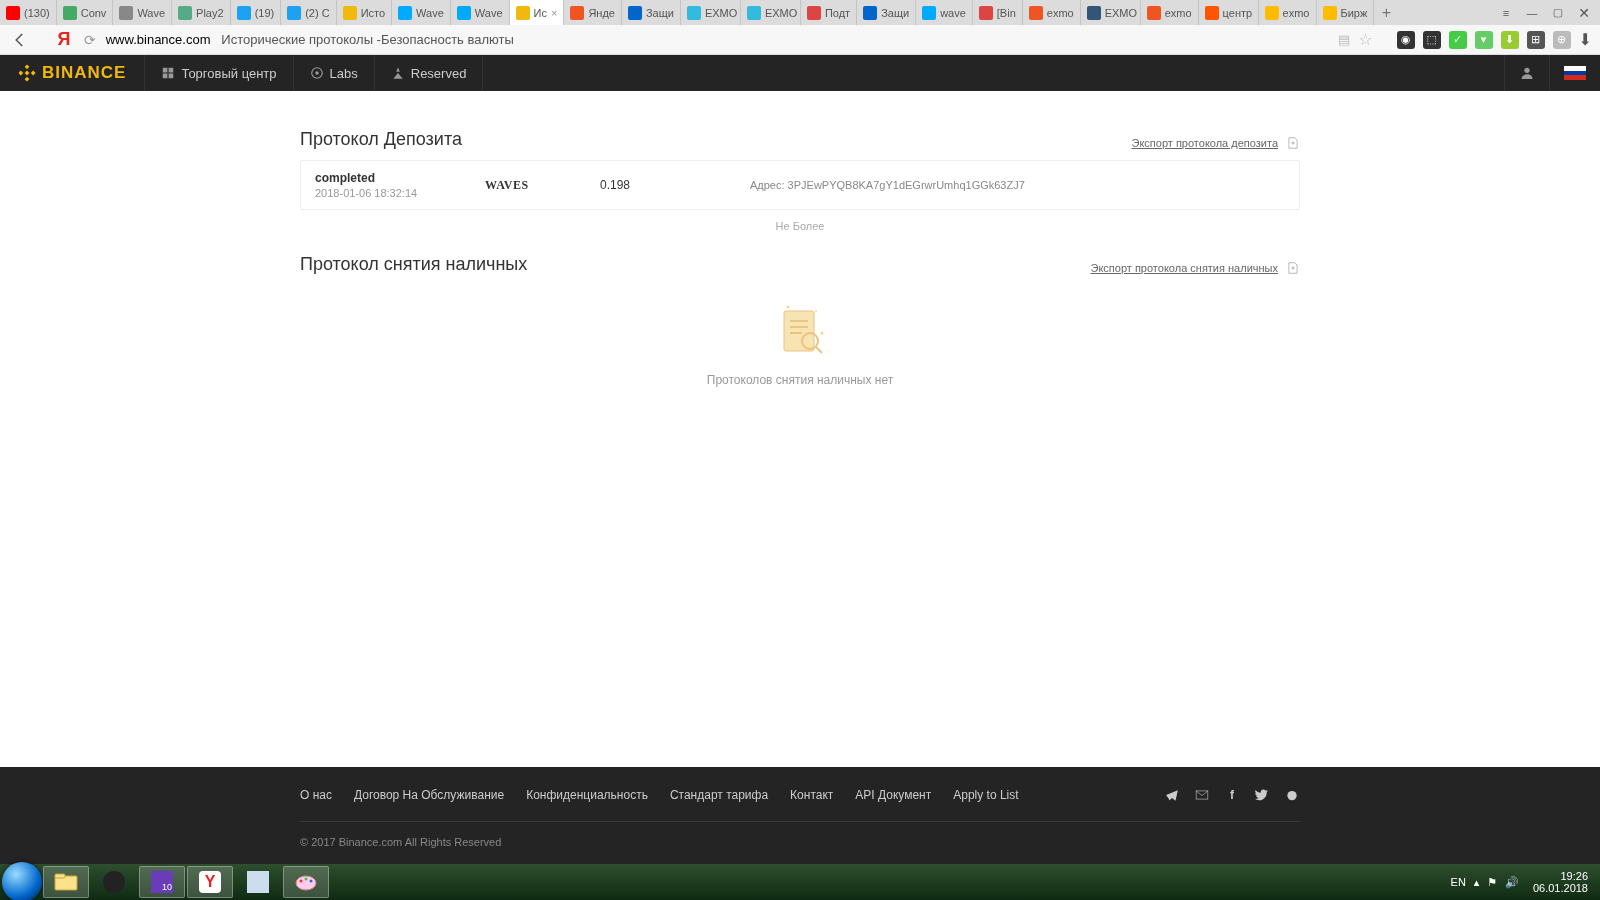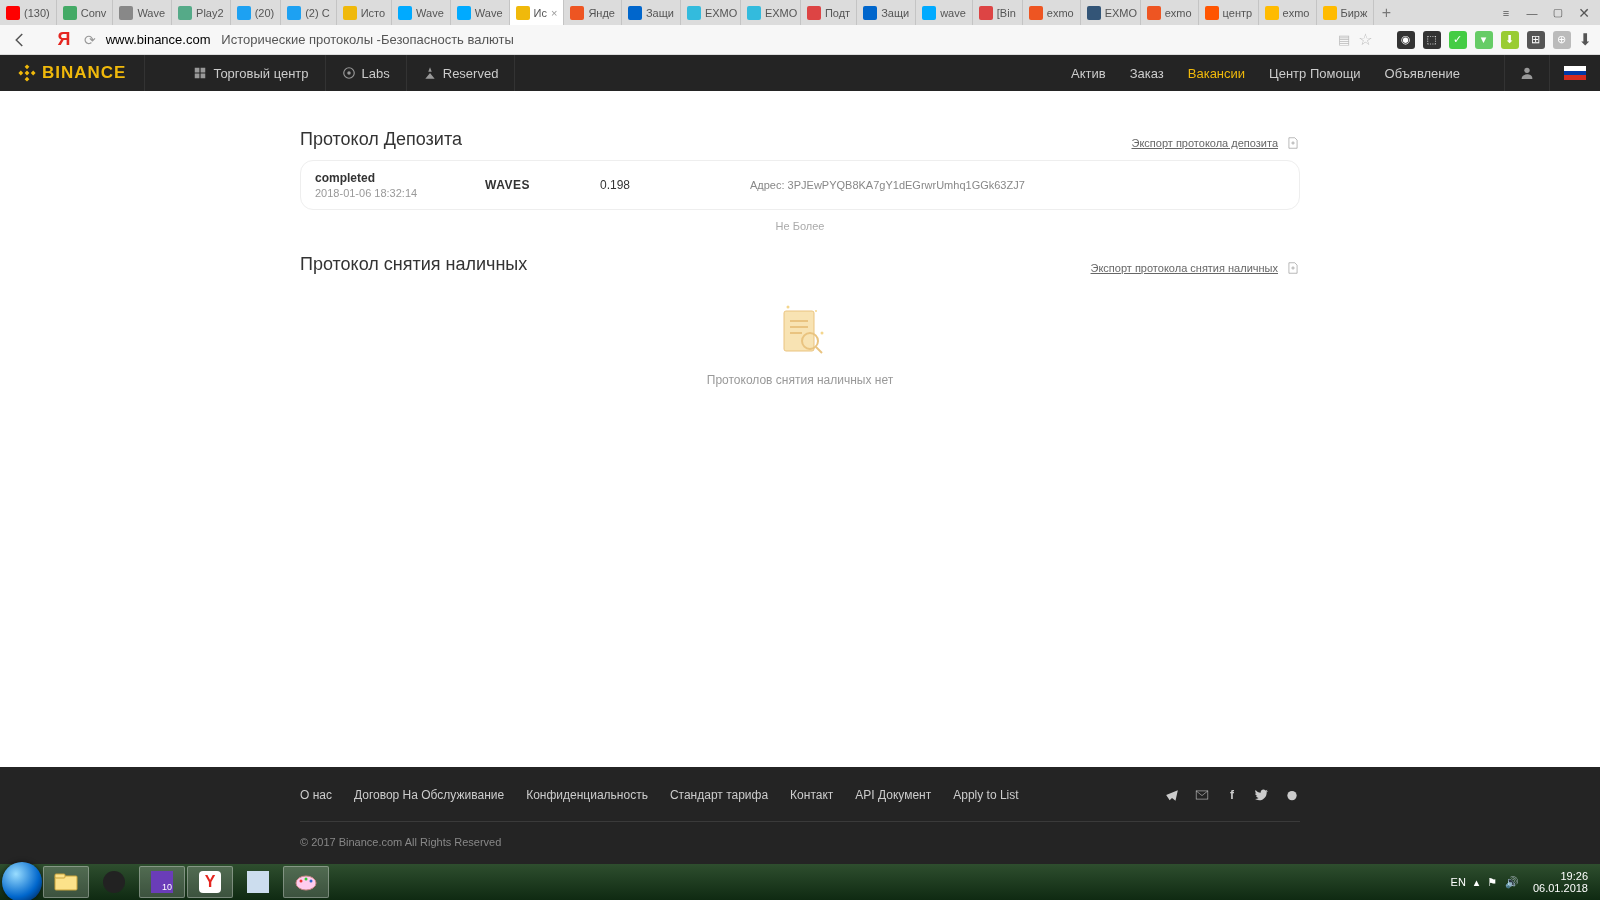--- a/index.html
+++ b/index.html
@@ -19,45 +19,45 @@
   .addrbar { height:30px; background:#f7f7f7; border-bottom:1px solid #dcdcdc; display:flex; align-items:center; padding:0 8px; font-size:13px; color:#333; }
   .addrbar .navbtn { width:24px; height:24px; display:flex; align-items:center; justify-content:center; color:#555; }
   .addrbar .ylogo { width:24px; font-weight:bold; color:#e52620; font-size:18px; text-align:center; margin:0 8px 0 20px;}
   .addrbar .reload { color:#999; font-size:14px; margin-right:10px; }
   .addrbar .url { color:#555; }
   .addrbar .url .host { color:#000; }
   .addrbar .right { margin-left:auto; display:flex; align-items:center; gap:8px; }
   .ext { width:18px; height:18px; border-radius:3px; display:flex; align-items:center; justify-content:center; font-size:11px; color:#fff;}
 
   
-  .siteheader { height:36px; background:#242424; display:flex; align-items:flex-end; color:#ccc; font-size:13px;gap:32px; }
+  .siteheader { height:36px; background:#242424; display:flex; align-items:flex-end; color:#ccc; font-size:13px; }
   .logo { display:flex; align-items:center; padding:0 18px; height:100%; border-right:1px solid #333; color:#f0b90b; font-weight:bold; letter-spacing:1px; font-size:17px;}
   .logo svg { margin-right:6px; }
   .hnav { display:flex; height:100%; }
   .hnav .hitem { display:flex; align-items:center; padding:0 16px; border-right:1px solid #333; gap:6px; color:#ccc; cursor:pointer;}
   .hnav .hitem svg { width:14px; height:14px; fill:#999; }
   .siteheader .hspacer { flex:1; }
   .rnav { display:flex; align-items:center; height:100%; }
   .rnav .ritem { padding:0 12px; cursor:pointer; }
   .rnav .ritem.active { color:#f0b90b; }
   .rnav .ricon { padding:0 14px; border-left:1px solid #333; height:100%; display:flex; align-items:center; }
   .flag { width:22px; height:14px; background:linear-gradient(#fff 33%,#0039a6 33% 66%,#d52b1e 66%); }
 
   
   .page { width:1000px; margin:0 auto; padding-top:30px; color:#333; }
   .secthead { display:flex; align-items:flex-end; justify-content:space-between; margin:8px 0 10px; }
   .secthead h2 { font-size:18px; font-weight:500; color:#333; }
   .exportlink { font-size:11px; color:#666; text-decoration:underline; display:flex; align-items:center; gap:8px; cursor:pointer;}
   .exportlink svg { width:14px; height:14px; fill:#888; }
 
-  .deprow { border:1px solid #eee; border-radius:13px; padding:10px 14px; display:flex; align-items:center; font-size:12px; color:#666; }
+  .deprow { border:1px solid #eee; border-radius:2px; padding:10px 14px; display:flex; align-items:center; font-size:12px; color:#666; }
   .col-status { width:170px; }
   .col-status .st { color:#333; font-weight:600; font-size:12px; }
   .col-status .dt { color:#999; font-size:11px; margin-top:2px;}
-  .col-coin { width:115px; font-weight:600; color:#333; letter-spacing:0.5px;}
+  .col-coin { width:115px; font-weight:600; color:#333; letter-spacing:0.5px;font-family:Liberation Serif, serif;}
   .col-amt { width:150px; color:#333; }
   .col-tx { flex:1; font-size:11px; color:#888; line-height:15px; }
   .col-tx .lbl { color:#888; }
   .col-tx a { color:#888; text-decoration:underline; }
   .nomore { text-align:center; font-size:11px; color:#aaa; margin:10px 0 22px; }
 
   .empty { text-align:center; margin-top:26px; }
   .empty svg { opacity:.85; }
   .empty .etxt { font-size:12px; color:#999; margin-top:8px; }
 
@@ -94,21 +94,21 @@
     <div class="tab">
       <span class="fav" style="background: rgb(136, 136, 136);"></span>
       <span>Wave</span>
     </div>
     <div class="tab">
       <span class="fav" style="background: rgb(85, 170, 136);"></span>
       <span>Play2</span>
     </div>
     <div class="tab">
       <span class="fav" style="background: rgb(29, 161, 242);"></span>
-      <span>(20)</span>
+      <span>(19)</span>
     </div>
     <div class="tab">
       <span class="fav" style="background: rgb(29, 161, 242);"></span>
       <span>(2) C</span>
     </div>
     <div class="tab">
       <span class="fav" style="background: rgb(240, 185, 11);"></span>
       <span>Исто</span>
     </div>
     <div class="tab">
@@ -244,27 +244,20 @@
         <span>Labs</span>
       </div>
       <div class="hitem">
         <svg viewBox="0 0 24 24">
           <path d="M12 2l3 8h-6zM4 22l8-10 8 10z"></path>
         </svg>
         <span>Reserved</span>
       </div>
     </div>
   <div class="hspacer"></div>
-  <div class="rnav" id="hnav-right">
-      <div class="ritem">Актив</div>
-      <div class="ritem">Заказ</div>
-      <div class="ritem active">Вакансии</div>
-      <div class="ritem">Центр Помощи</div>
-      <div class="ritem">Объявление</div>
-    </div>
   <div class="rnav">
     <div class="ricon">
       <svg width="16" height="16" viewBox="0 0 24 24" fill="#999">
           <circle cx="12" cy="8" r="4"></circle>
           <path d="M4 20c0-4 4-6 8-6s8 2 8 6v1H4z"></path>
         </svg>
     </div>
     <div class="ricon">
         <div class="flag"></div>
       </div>

